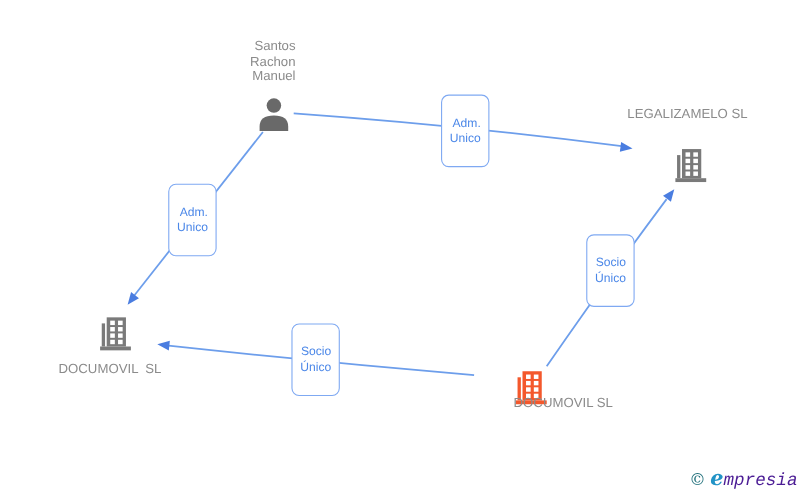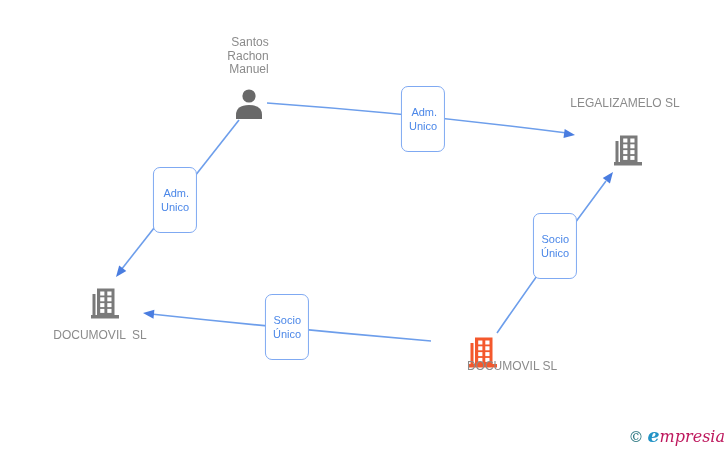--- a/index.html
+++ b/index.html
@@ -16,21 +16,21 @@
     color:#8b8b8b;font-size:12px;line-height:13.5px;text-align:right;
     white-space:pre;z-index:2;cursor:pointer;
   }
   .node-icon{z-index:2;cursor:pointer;line-height:0;}
   .footer{
     position:absolute;right:3px;bottom:4px;z-index:4;cursor:pointer;
     font-family:"DejaVu Serif", serif;font-style:italic;font-size:16px;white-space:nowrap;
   }
   .footer .copy{color:#1f6f7a;font-style:normal;font-size:15px;margin-right:4px;}
   .footer .logo-e{color:#2293c6;font-size:19px;font-weight:bold;}
-  .footer .logo-rest{color:#be185d;}
+  .footer .logo-rest{color:#4c1d95;font-family:Liberation Mono, monospace;}
 </style>
 </head>
 <body>
 
 <div class="canvas">
 
   <svg class="edges" viewBox="0 0 728 450">
     <g stroke="#6d9eeb" stroke-width="1.6" fill="none">
       <path d="M 267 103 Q 420 114 567 133"></path>
       <path d="M 239 120 Q 178 198 121 270"></path>

